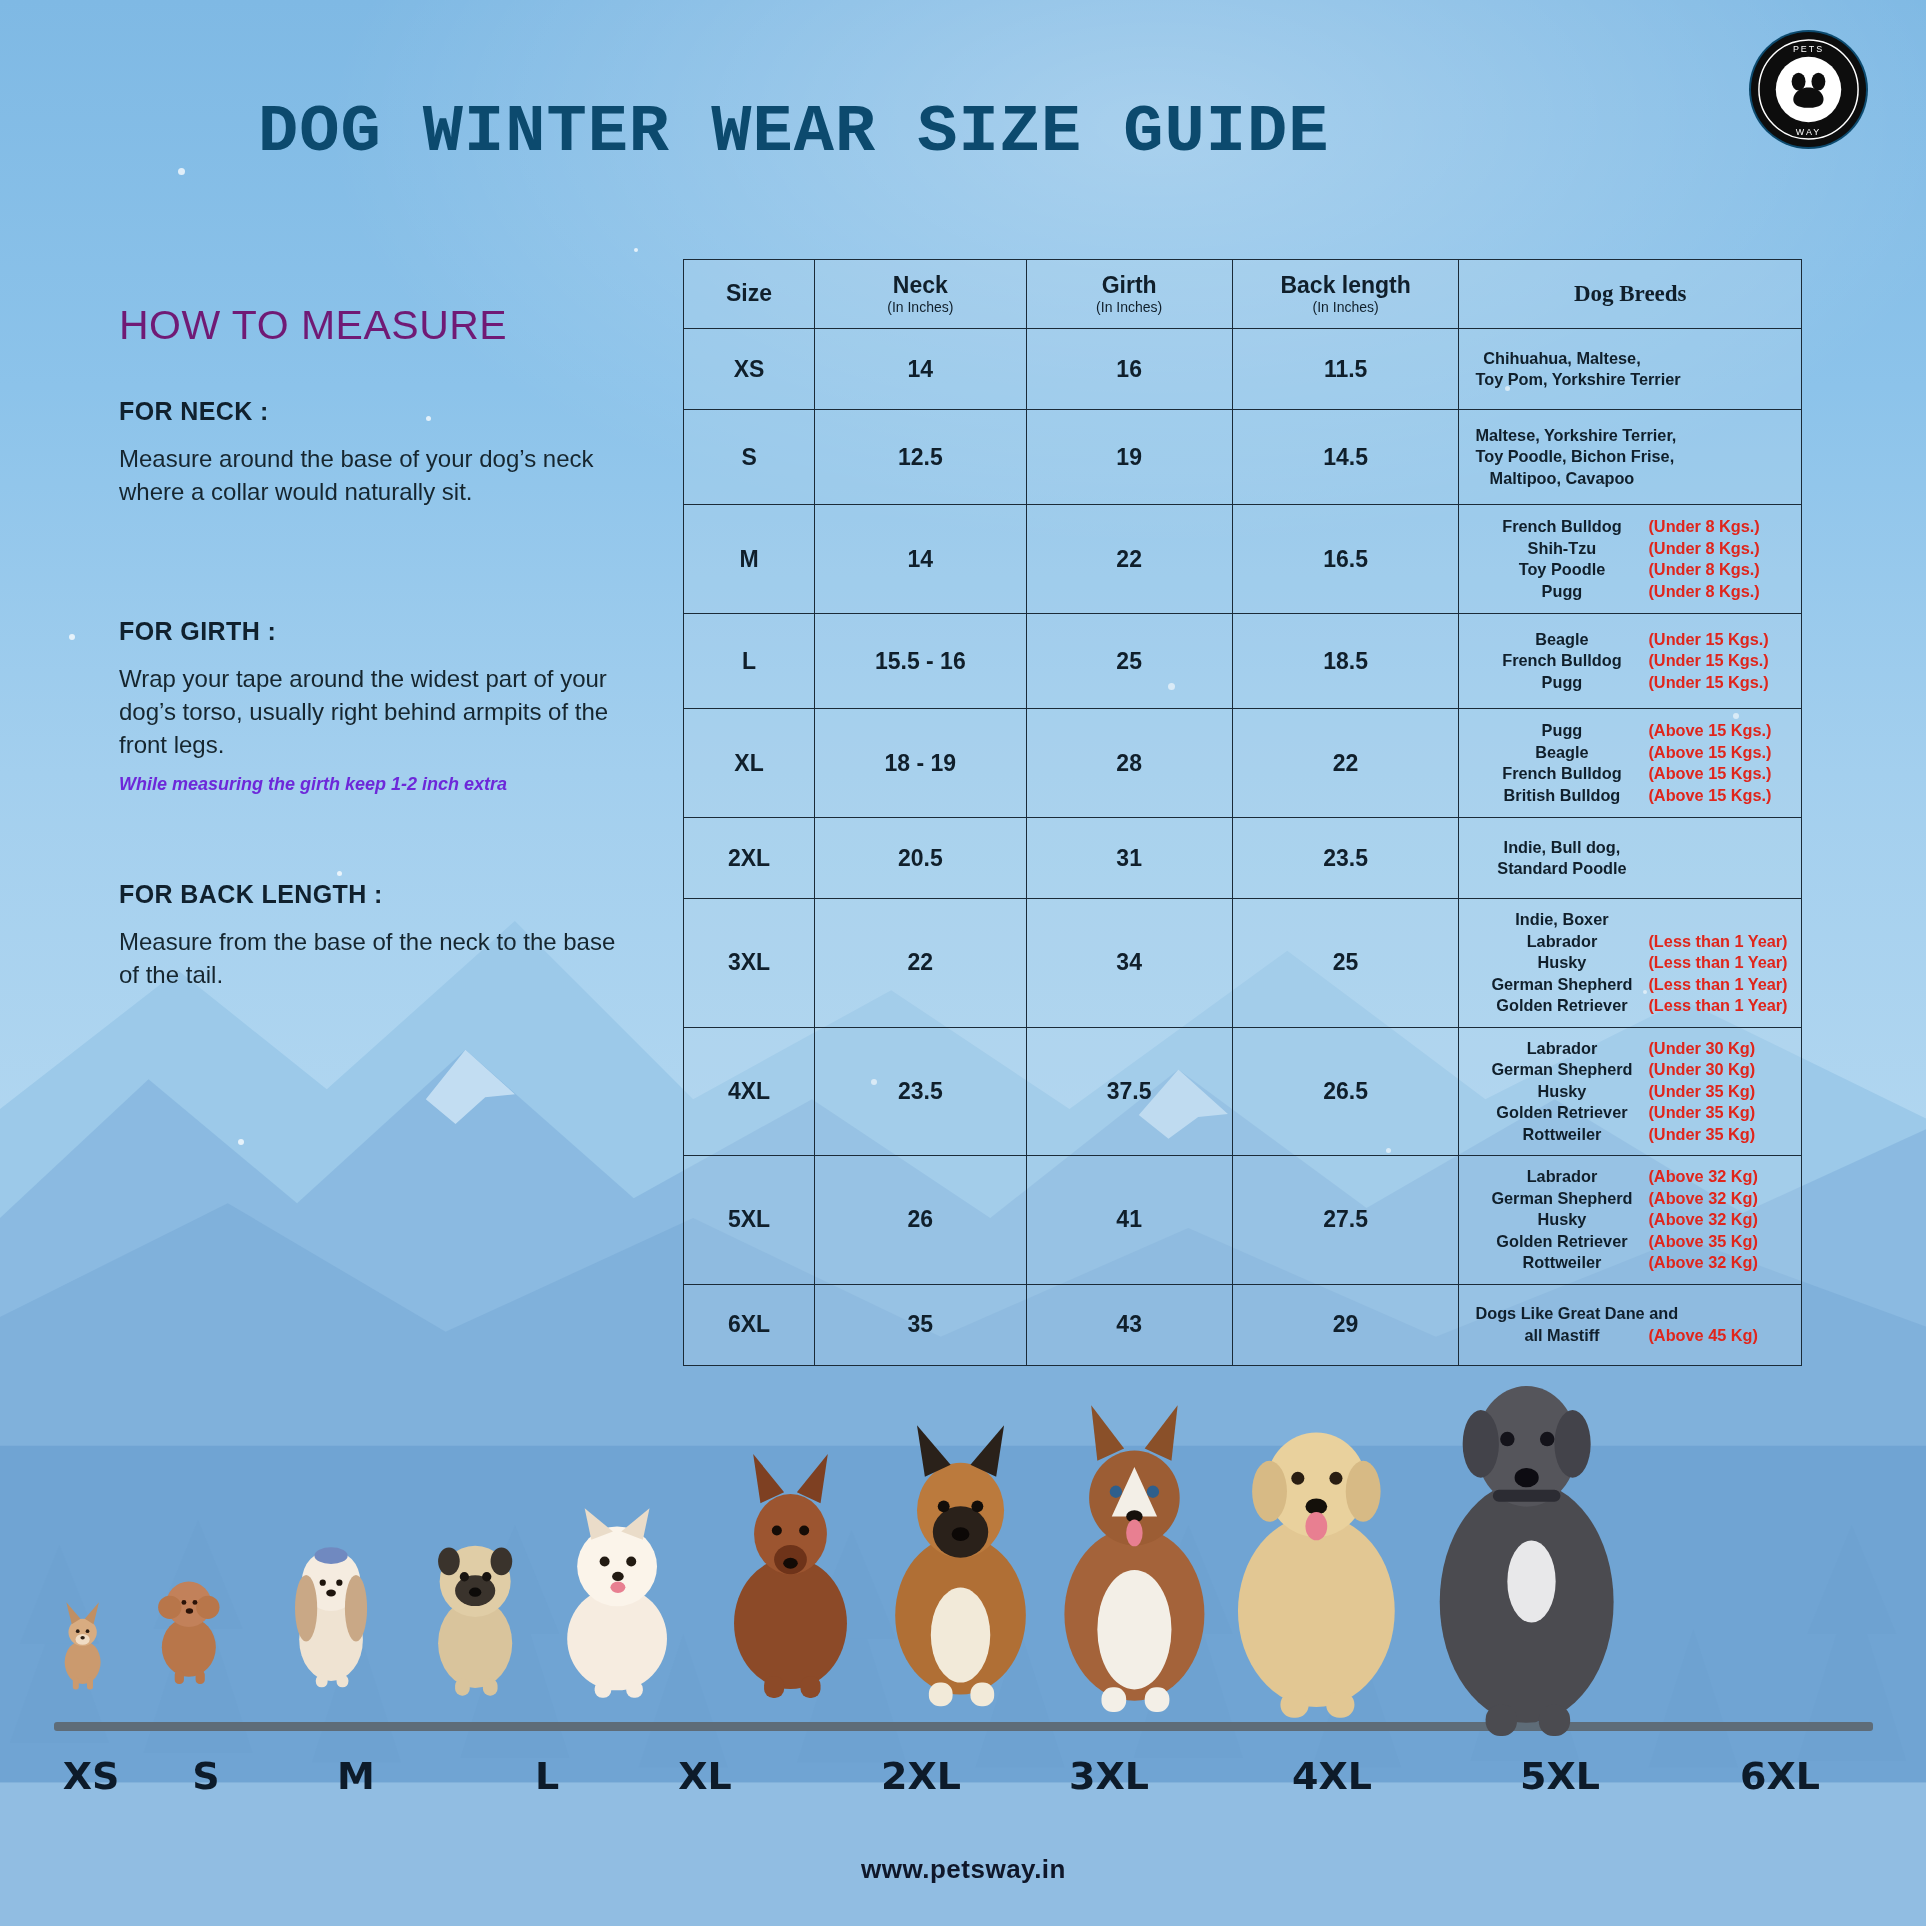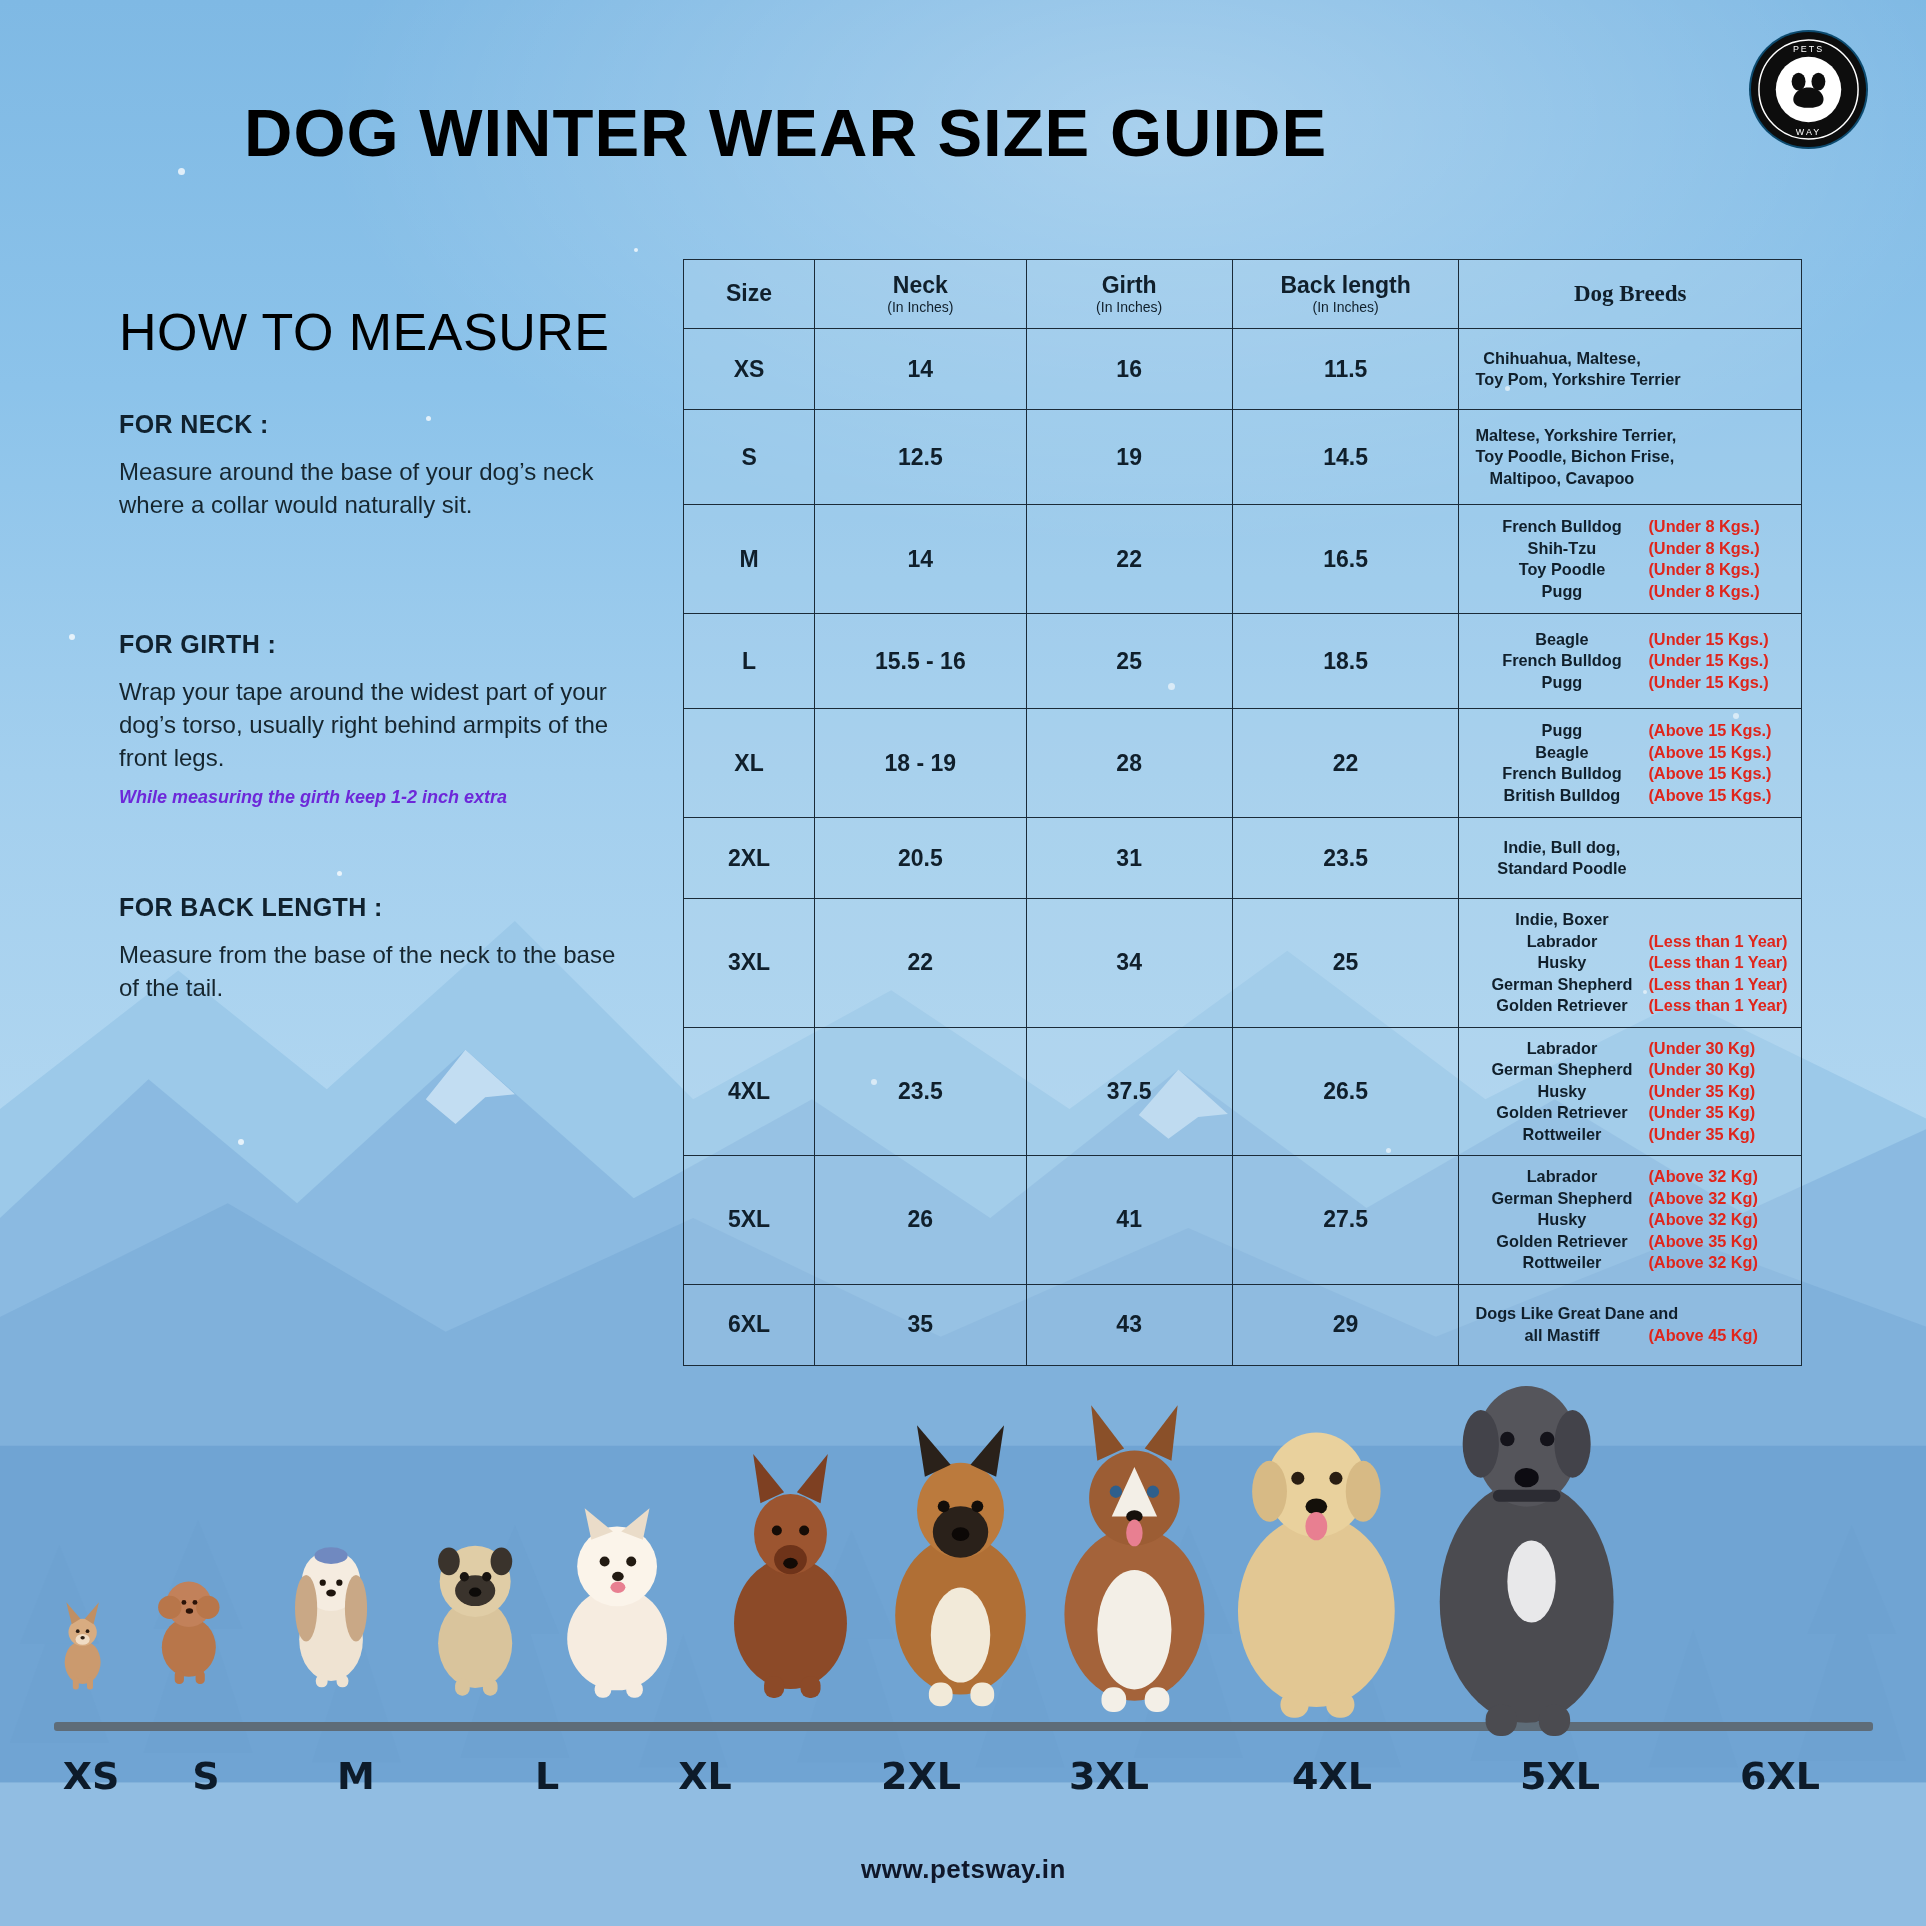--- a/index.html
+++ b/index.html
@@ -21,40 +21,40 @@
     position:absolute; left:0; right:0; top:0; height:1287px;
     background:radial-gradient(ellipse 1188px 594px at 60% 10%, rgba(255,255,255,.30), rgba(255,255,255,0) 70%);
   }
   .mtn {
     position:absolute; left:0; right:0; bottom:0;
   }
   .snowdot { position:absolute; background:rgba(255,255,255,.75); border-radius:50%; }
 
   
   #title {
-    position:absolute; left:244px; top:94px;
+    position:absolute; left:258px; top:94px;
     font-size:67px; font-weight:bold; letter-spacing:1px;
-    color:#000000; font-family:Liberation Sans, sans-serif;
+    color:#0c4a6e; font-family:Liberation Mono, monospace;
     white-space:nowrap;
   }
 
   
   #logo {
     position:absolute; right:59px; top:30px;
     width:119px; height:119px; border-radius:50%;
     background:#0c4a6e; color:#fff;
     display:flex; align-items:center; justify-content:center;
   }
   #logo .inner { position:relative; width:119px; height:119px; }
 
   
   #howto { position:absolute; left:119px; top:302px; width:515px; color:#10212e; }
   #howto h2 {
-    margin:0 0 48px 0; font-size:52px; font-weight:400; letter-spacing:0.5px;
-    color:#000000;
+    margin:0 0 48px 0; font-size:41px; font-weight:400; letter-spacing:0.5px;
+    color:#701a75;
   }
   .howto-block { margin-bottom:46px; }
   .howto-block h3 {
     margin:0 0 16px 0; font-size:25px; font-weight:bold; letter-spacing:0.4px; color:#10212e;
   }
   .howto-block p {
     margin:0; font-size:24px; line-height:1.38; color:#16262f; font-weight:400;
   }
   .howto-note {
     margin-top:12px; font-size:18px; font-style:italic; font-weight:bold; color:#6d28d9;

